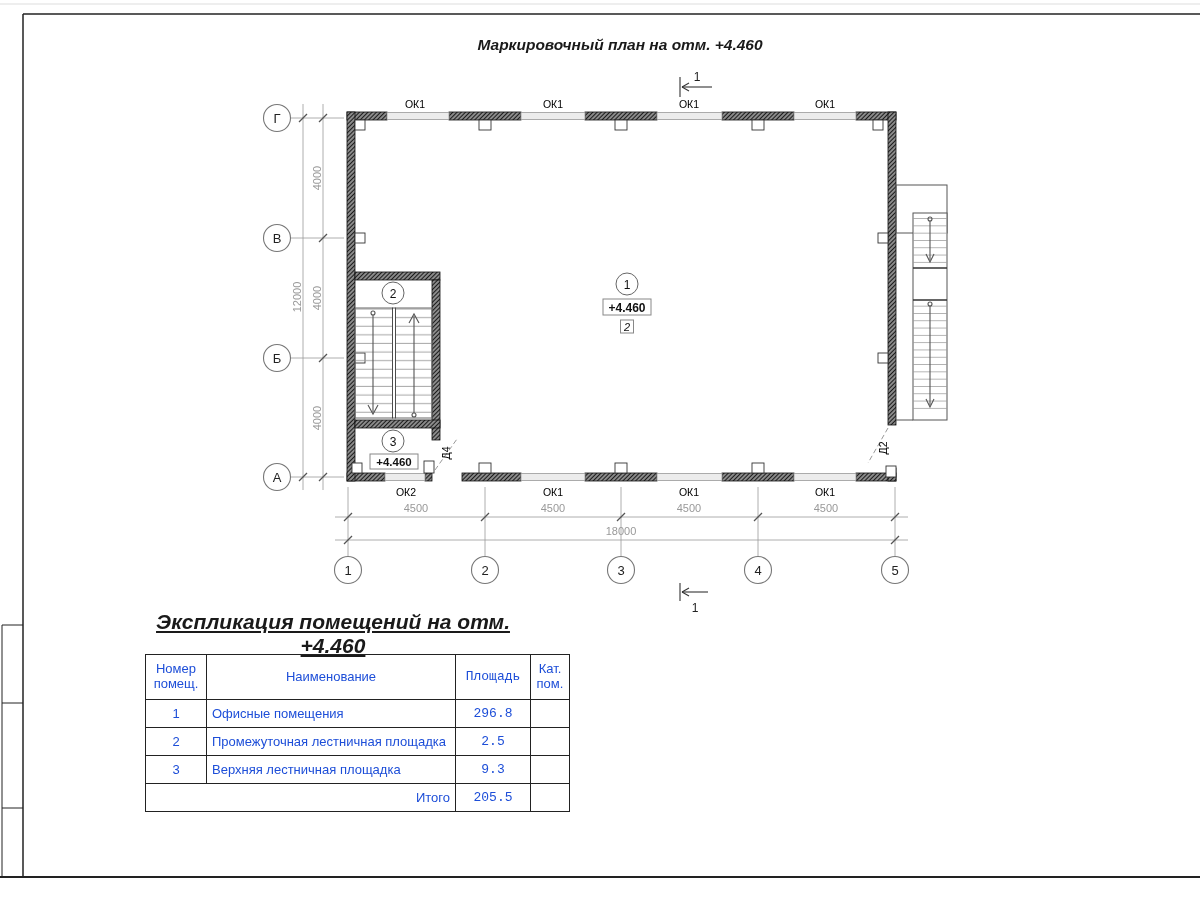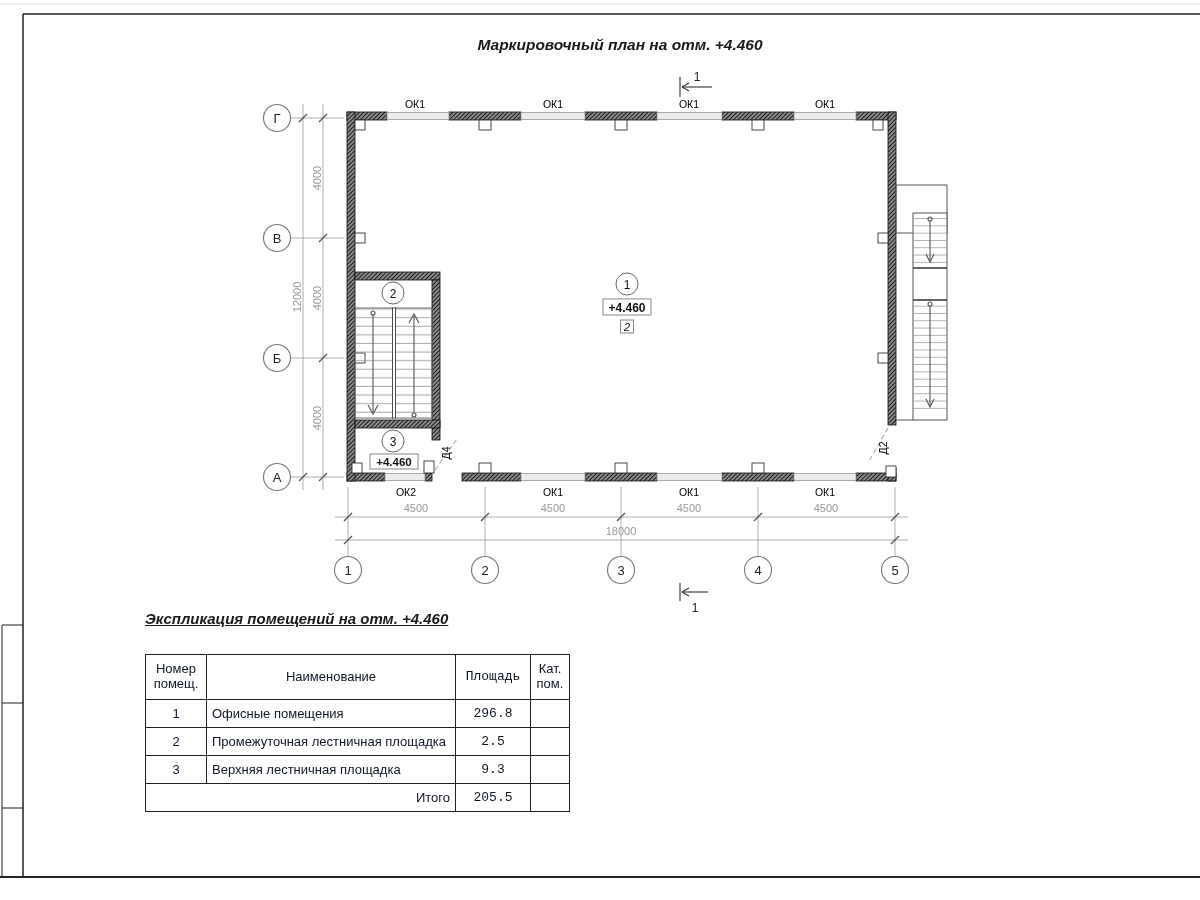--- a/index.html
+++ b/index.html
@@ -1,25 +1,25 @@
 <!DOCTYPE html>
 <html><head>
 <meta charset="utf-8">
 <style>
   html,body{margin:0;padding:0;background:#fff;}
   .sheet{position:relative;width:1200px;height:900px;background:#ffffff;overflow:hidden;
          font-family:"Liberation Sans", sans-serif;color:#111;}
   .abs{position:absolute;}
   .drawing-title{left:450px;top:36px;width:340px;text-align:center;
     font-size:15.5px;font-style:italic;font-weight:600;color:#1a1a1a;}
-  .expl-title{left:145px;top:610px;width:390px;
-    font-size:15px;font-style:italic;font-weight:600;text-decoration:underline;color:#1a1a1a;}
+  .expl-title{left:138px;top:610px;width:390px;text-align:center;
+    font-size:21px;font-style:italic;font-weight:600;text-decoration:underline;color:#1a1a1a;}
   .note{left:838px;top:650px;width:300px;font-size:13.5px;color:#1a1a1a;}
   table.expl{position:absolute;left:145px;top:654px;border-collapse:collapse;
-    font-size:13px;color:#0f172a;table-layout:fixed;padding-left:22px;}
+    font-size:13px;color:#1d4ed8;table-layout:fixed;padding-left:22px;}
   table.expl td,table.expl th{border:1.6px solid #222;padding:0 5px;font-weight:400;
     overflow:hidden;}
   table.expl th{height:44px;text-align:center;line-height:1.15;}
   table.expl td{height:27px;}
   .c-num{width:50px;text-align:center;}
   .c-name{width:238px;text-align:left;}
   .c-area{width:64px;text-align:center;font-family:Liberation Mono, monospace;}
   .c-cat{width:28px;text-align:center;margin-left:28px;}
   .total-label{text-align:right;}
 </style>

